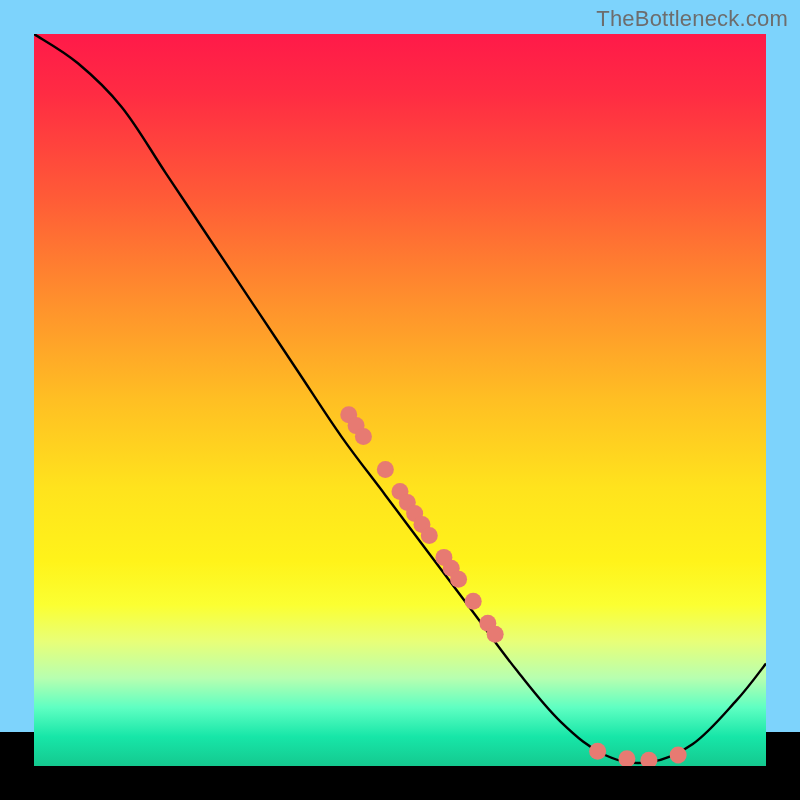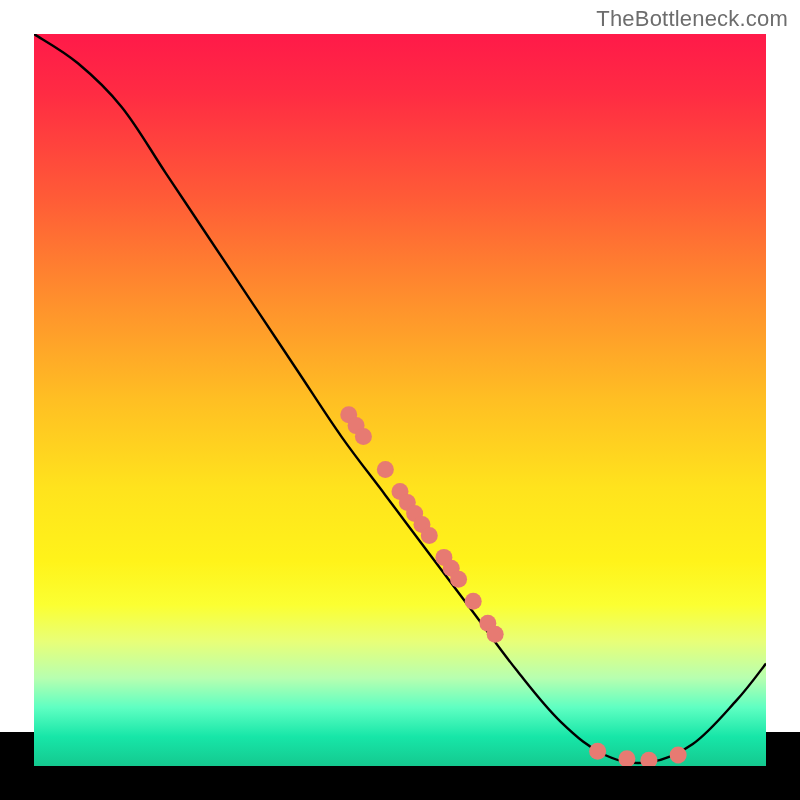--- a/index.html
+++ b/index.html
@@ -1,16 +1,16 @@
 <!DOCTYPE html>
 <html><head>
 <meta charset="utf-8">
 <style>
   html,body{margin:0;padding:0;width:800px;height:800px;background:#000;overflow:hidden;font-family:Arial,Helvetica,sans-serif}
-  .frame{position:absolute;left:0;top:0;width:800px;height:732px;background:#ffffff}
+  .frame{position:absolute;left:0;top:0;width:800px;height:732px;background:#7dd3fc}
   .plot{position:absolute;left:34px;top:34px;width:732px;height:732px;overflow:hidden}
   .gradient{position:absolute;left:0;top:0;width:100%;height:100%;
     background:linear-gradient(to bottom,
       #ff1a49 0%,
       #ff2b43 8%,
       #ff5a37 22%,
       #ff8e2d 36%,
       #ffbf23 50%,
       #ffe31d 62%,
       #fff31a 72%,

